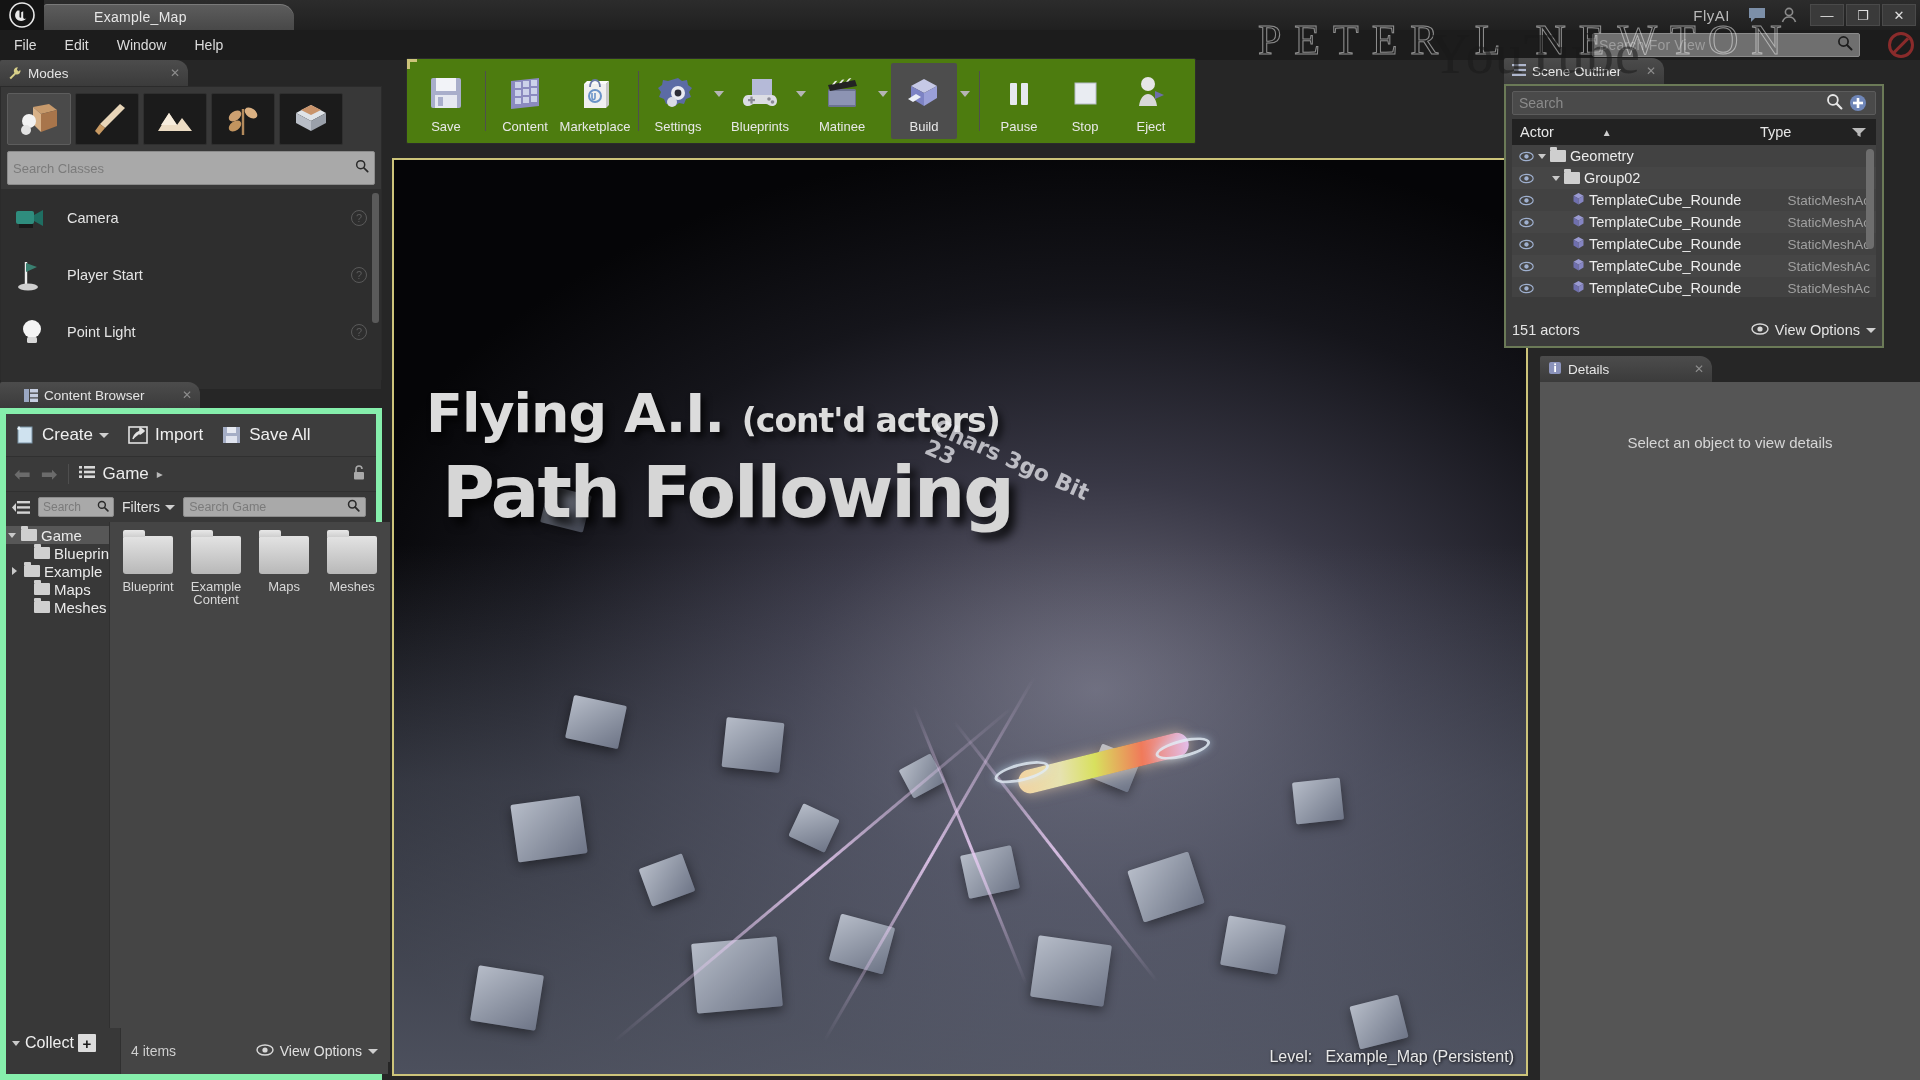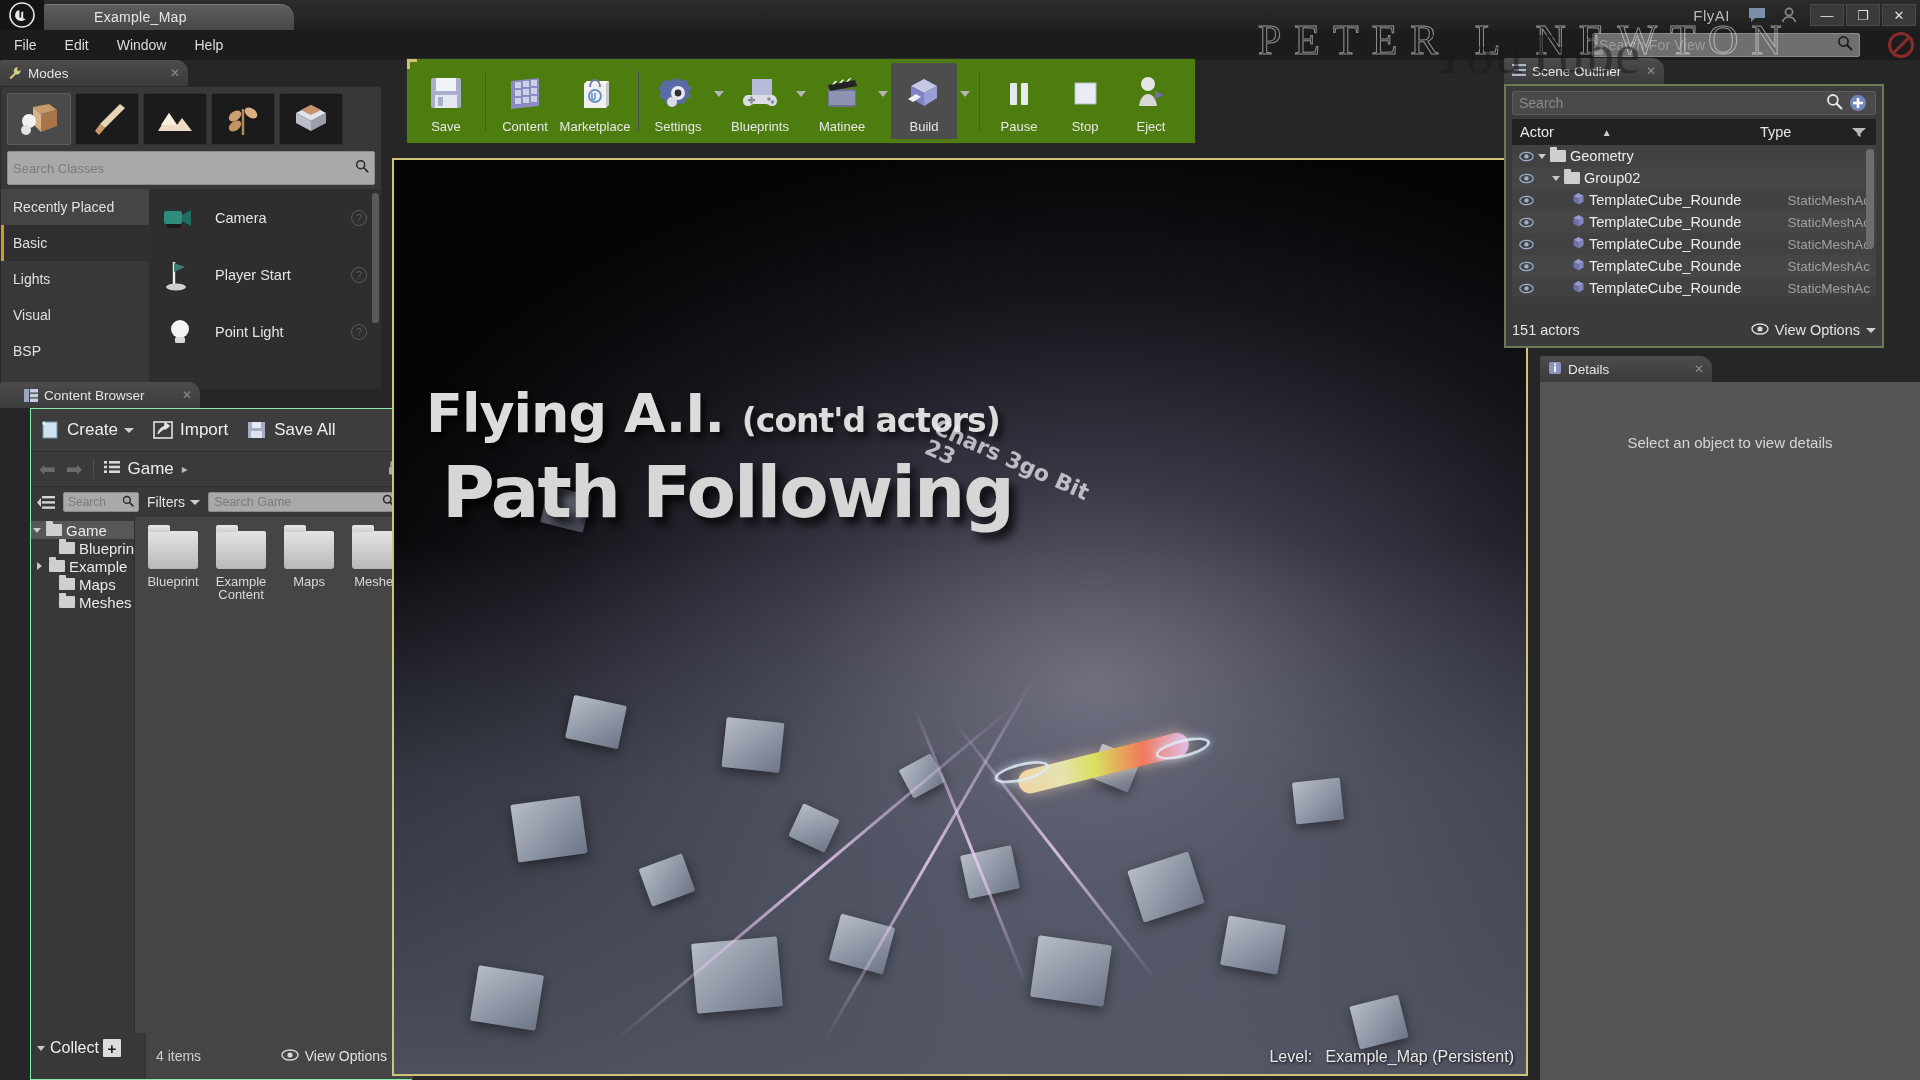--- a/index.html
+++ b/index.html
@@ -156,21 +156,21 @@
 
   
   .cb-panel { position: absolute; left: 0; top: 382px; width: 382px; height: 698px; }
   .cb-tab {
     height: 26px; width: 200px; display: flex; align-items: center; padding-left: 24px;
     background: linear-gradient(#4c4c4c, #3b3b3b);
     border-top-left-radius:2px; border-top-right-radius: 12px;
     font-size: 13.5px; color: #e3e3e3;
   }
   .cb-tab .ti { margin-right: 6px; display:flex; }
-  .cb-body { width: 382px; height: 672px; background: #383838; border: 1px solid #86efac; position: relative; margin-left: 30px; }
+  .cb-body { width: 382px; height: 672px; background: #383838; border: 6px solid #86efac; position: relative; }
   .cb-toolbar { height: 42px; display: flex; align-items: center; padding: 0 8px; gap: 18px; background:#3d3d3d;}
   .cb-tb-btn { display: flex; align-items: center; gap: 6px; font-size: 17px; color: #efefef; }
   .cb-tb-btn .ic { display:flex; }
   .caret { width:0;height:0;border-left:5px solid transparent;border-right:5px solid transparent;border-top:5px solid #cfcfcf; }
   .cb-path {
     height: 36px; display: flex; align-items: center; padding: 0 8px; gap: 10px;
     background: #3a3a3a; border-top: 1px solid #303030; border-bottom: 1px solid #303030;
   }
   .arrowbtn { color: #6b6b6b; font-size: 20px; line-height: 1; }
   .vdiv { width: 1px; height: 20px; background: #4e4e4e; }
@@ -504,37 +504,20 @@
       <div class="searchbar">
         <span class="ph">Search Classes</span>
         <span>
           <svg width="14" height="14" viewBox="0 0 16 16">
               <circle cx="6.5" cy="6.5" r="4.6" fill="none" stroke="#2a2a2a" stroke-width="1.7"></circle>
               <path d="M10 10l4.5 4.5" stroke="#2a2a2a" stroke-width="2" stroke-linecap="round"></path>
             </svg>
         </span>
       </div>
       <div class="modes-split">
-        <div class="cat-list">
-          <div class="cat hover">
-              <span>Recently Placed</span>
-            </div>
-          <div class="cat selected">
-              <span>Basic</span>
-            </div>
-          <div class="cat">
-              <span>Lights</span>
-            </div>
-          <div class="cat">
-              <span>Visual</span>
-            </div>
-          <div class="cat">
-              <span>BSP</span>
-            </div>
-        </div>
         <div class="placed-list">
           <div class="placed-item">
             <span class="thumb">
               <svg width="40" height="32" viewBox="0 0 40 32">
                   <rect x="4" y="9" width="18" height="13" rx="2" fill="#2f8d7e"></rect>
                   <path d="M22 13l9-5v16l-9-5z" fill="#1f6e62"></path>
                   <rect x="7" y="22" width="14" height="4" fill="#1a1a1a"></rect>
                 </svg>
             </span>
             <span>Camera</span>

